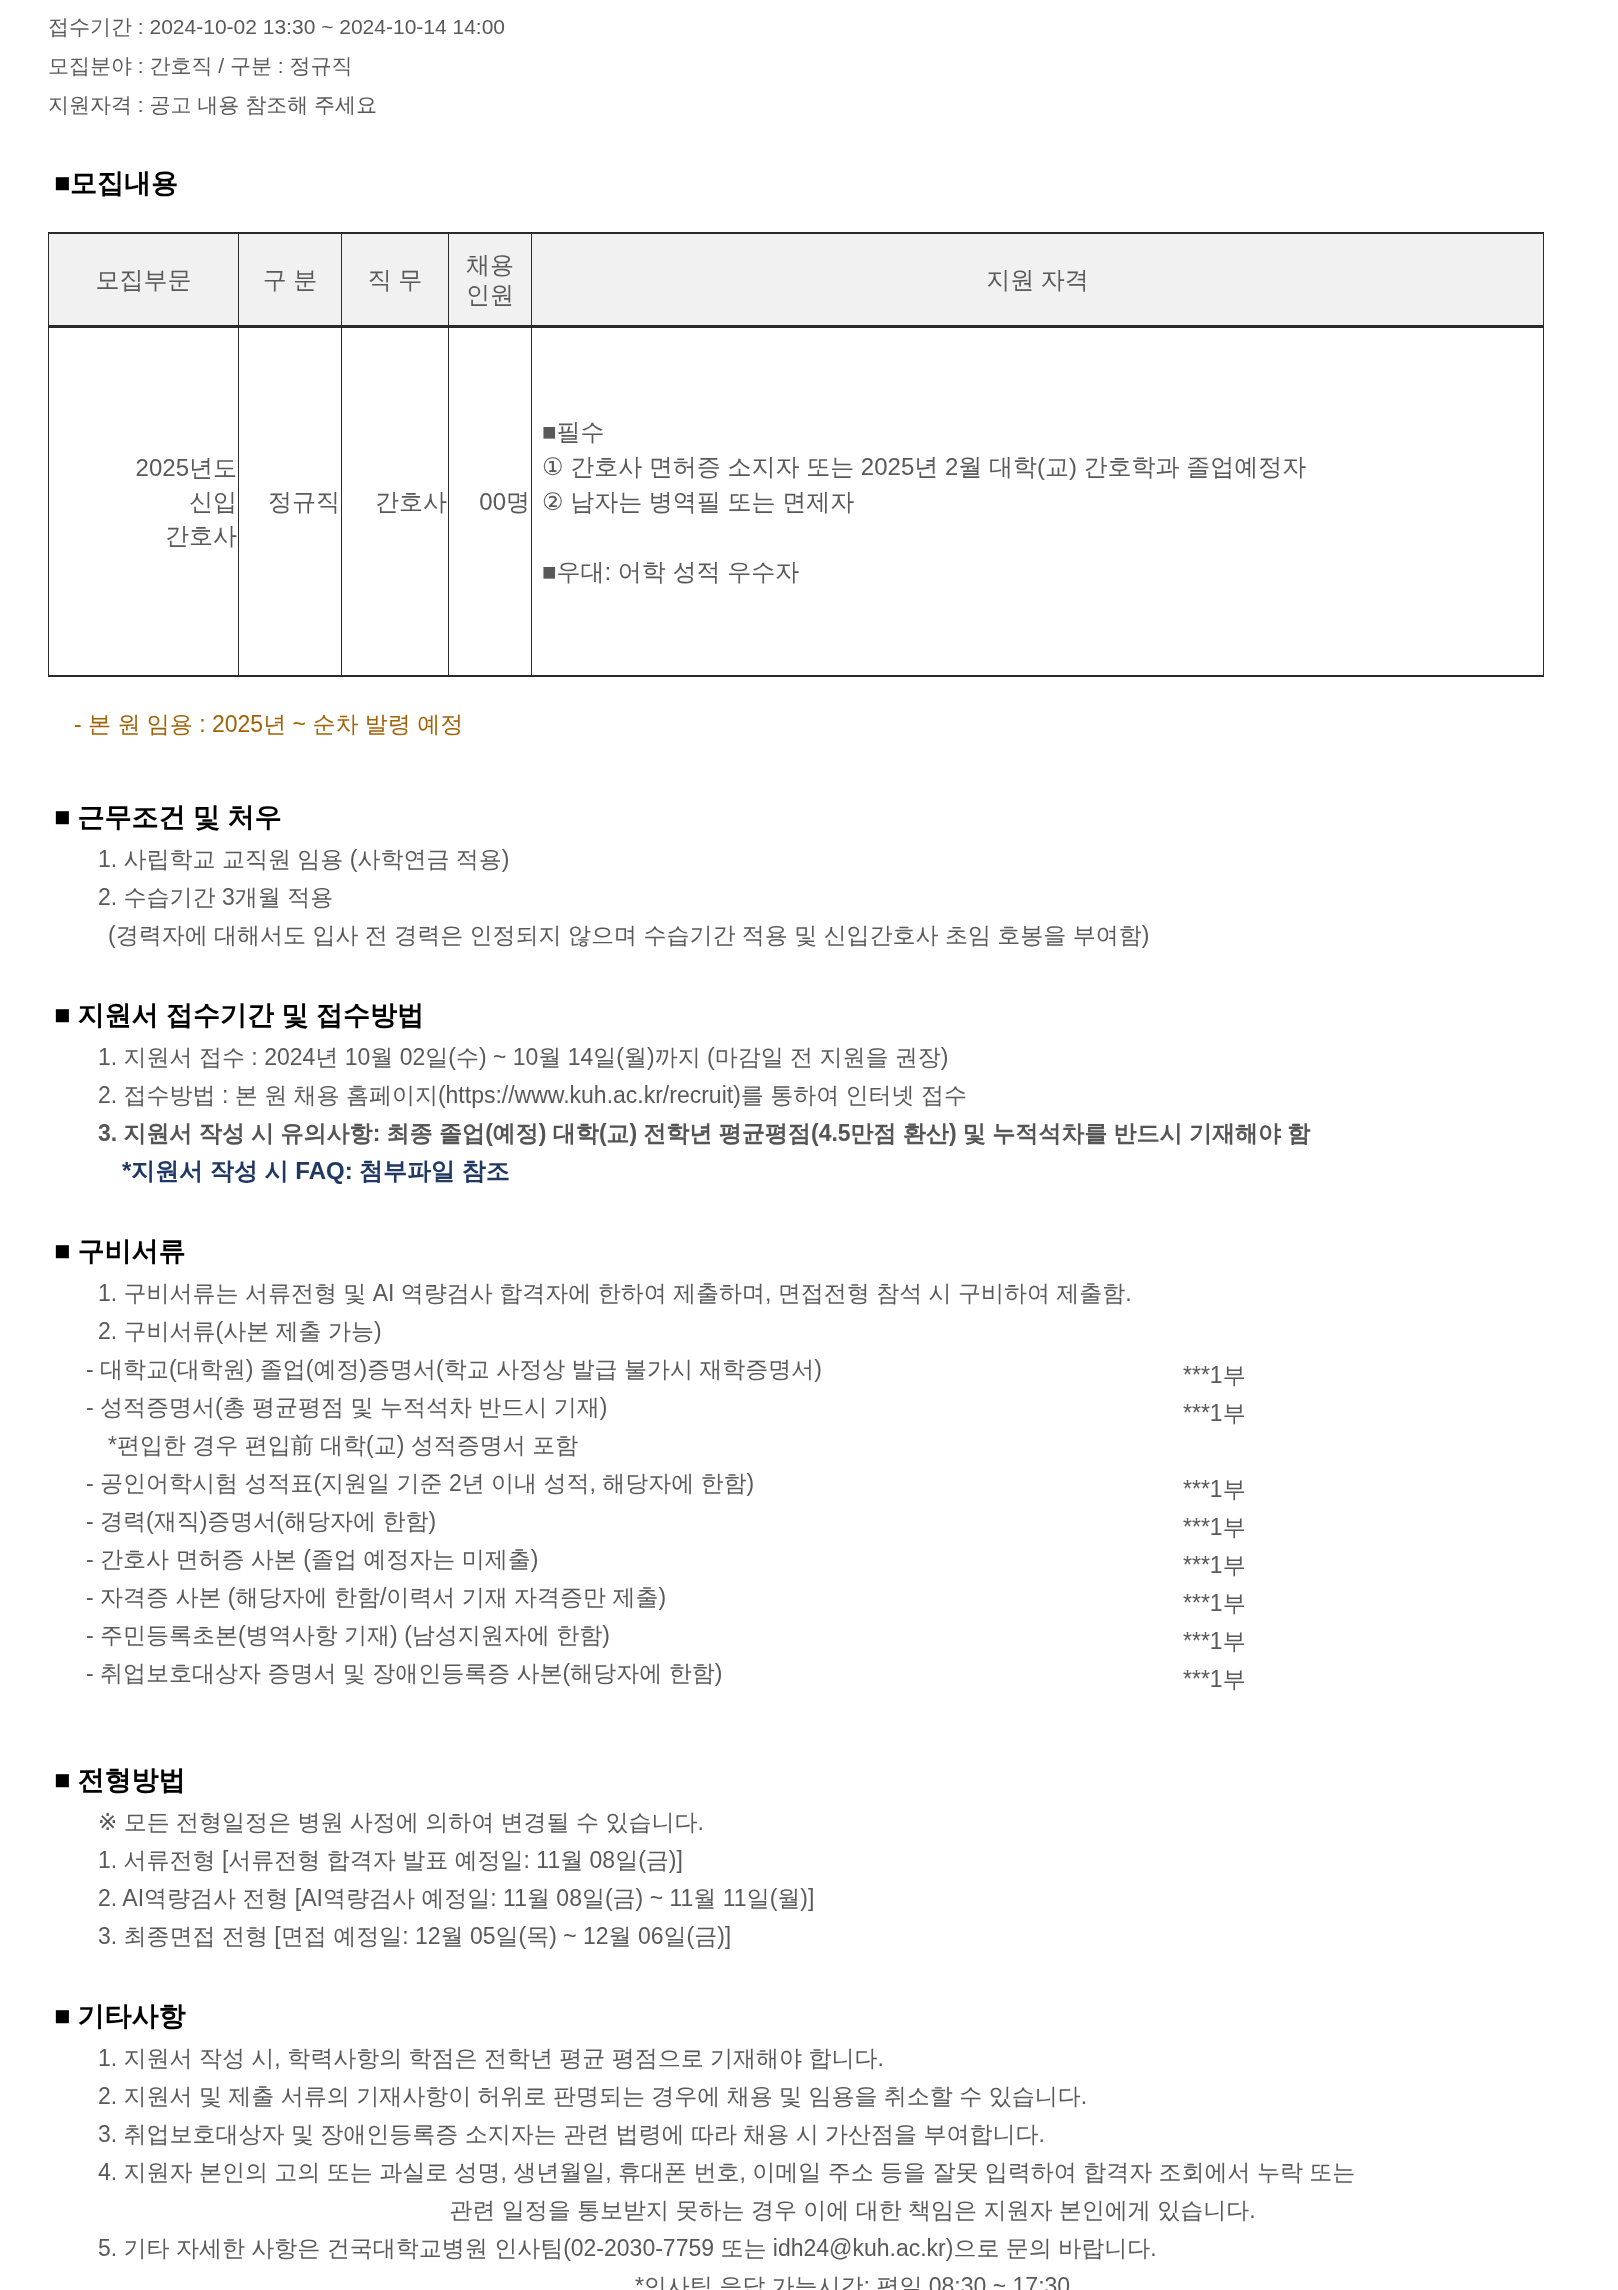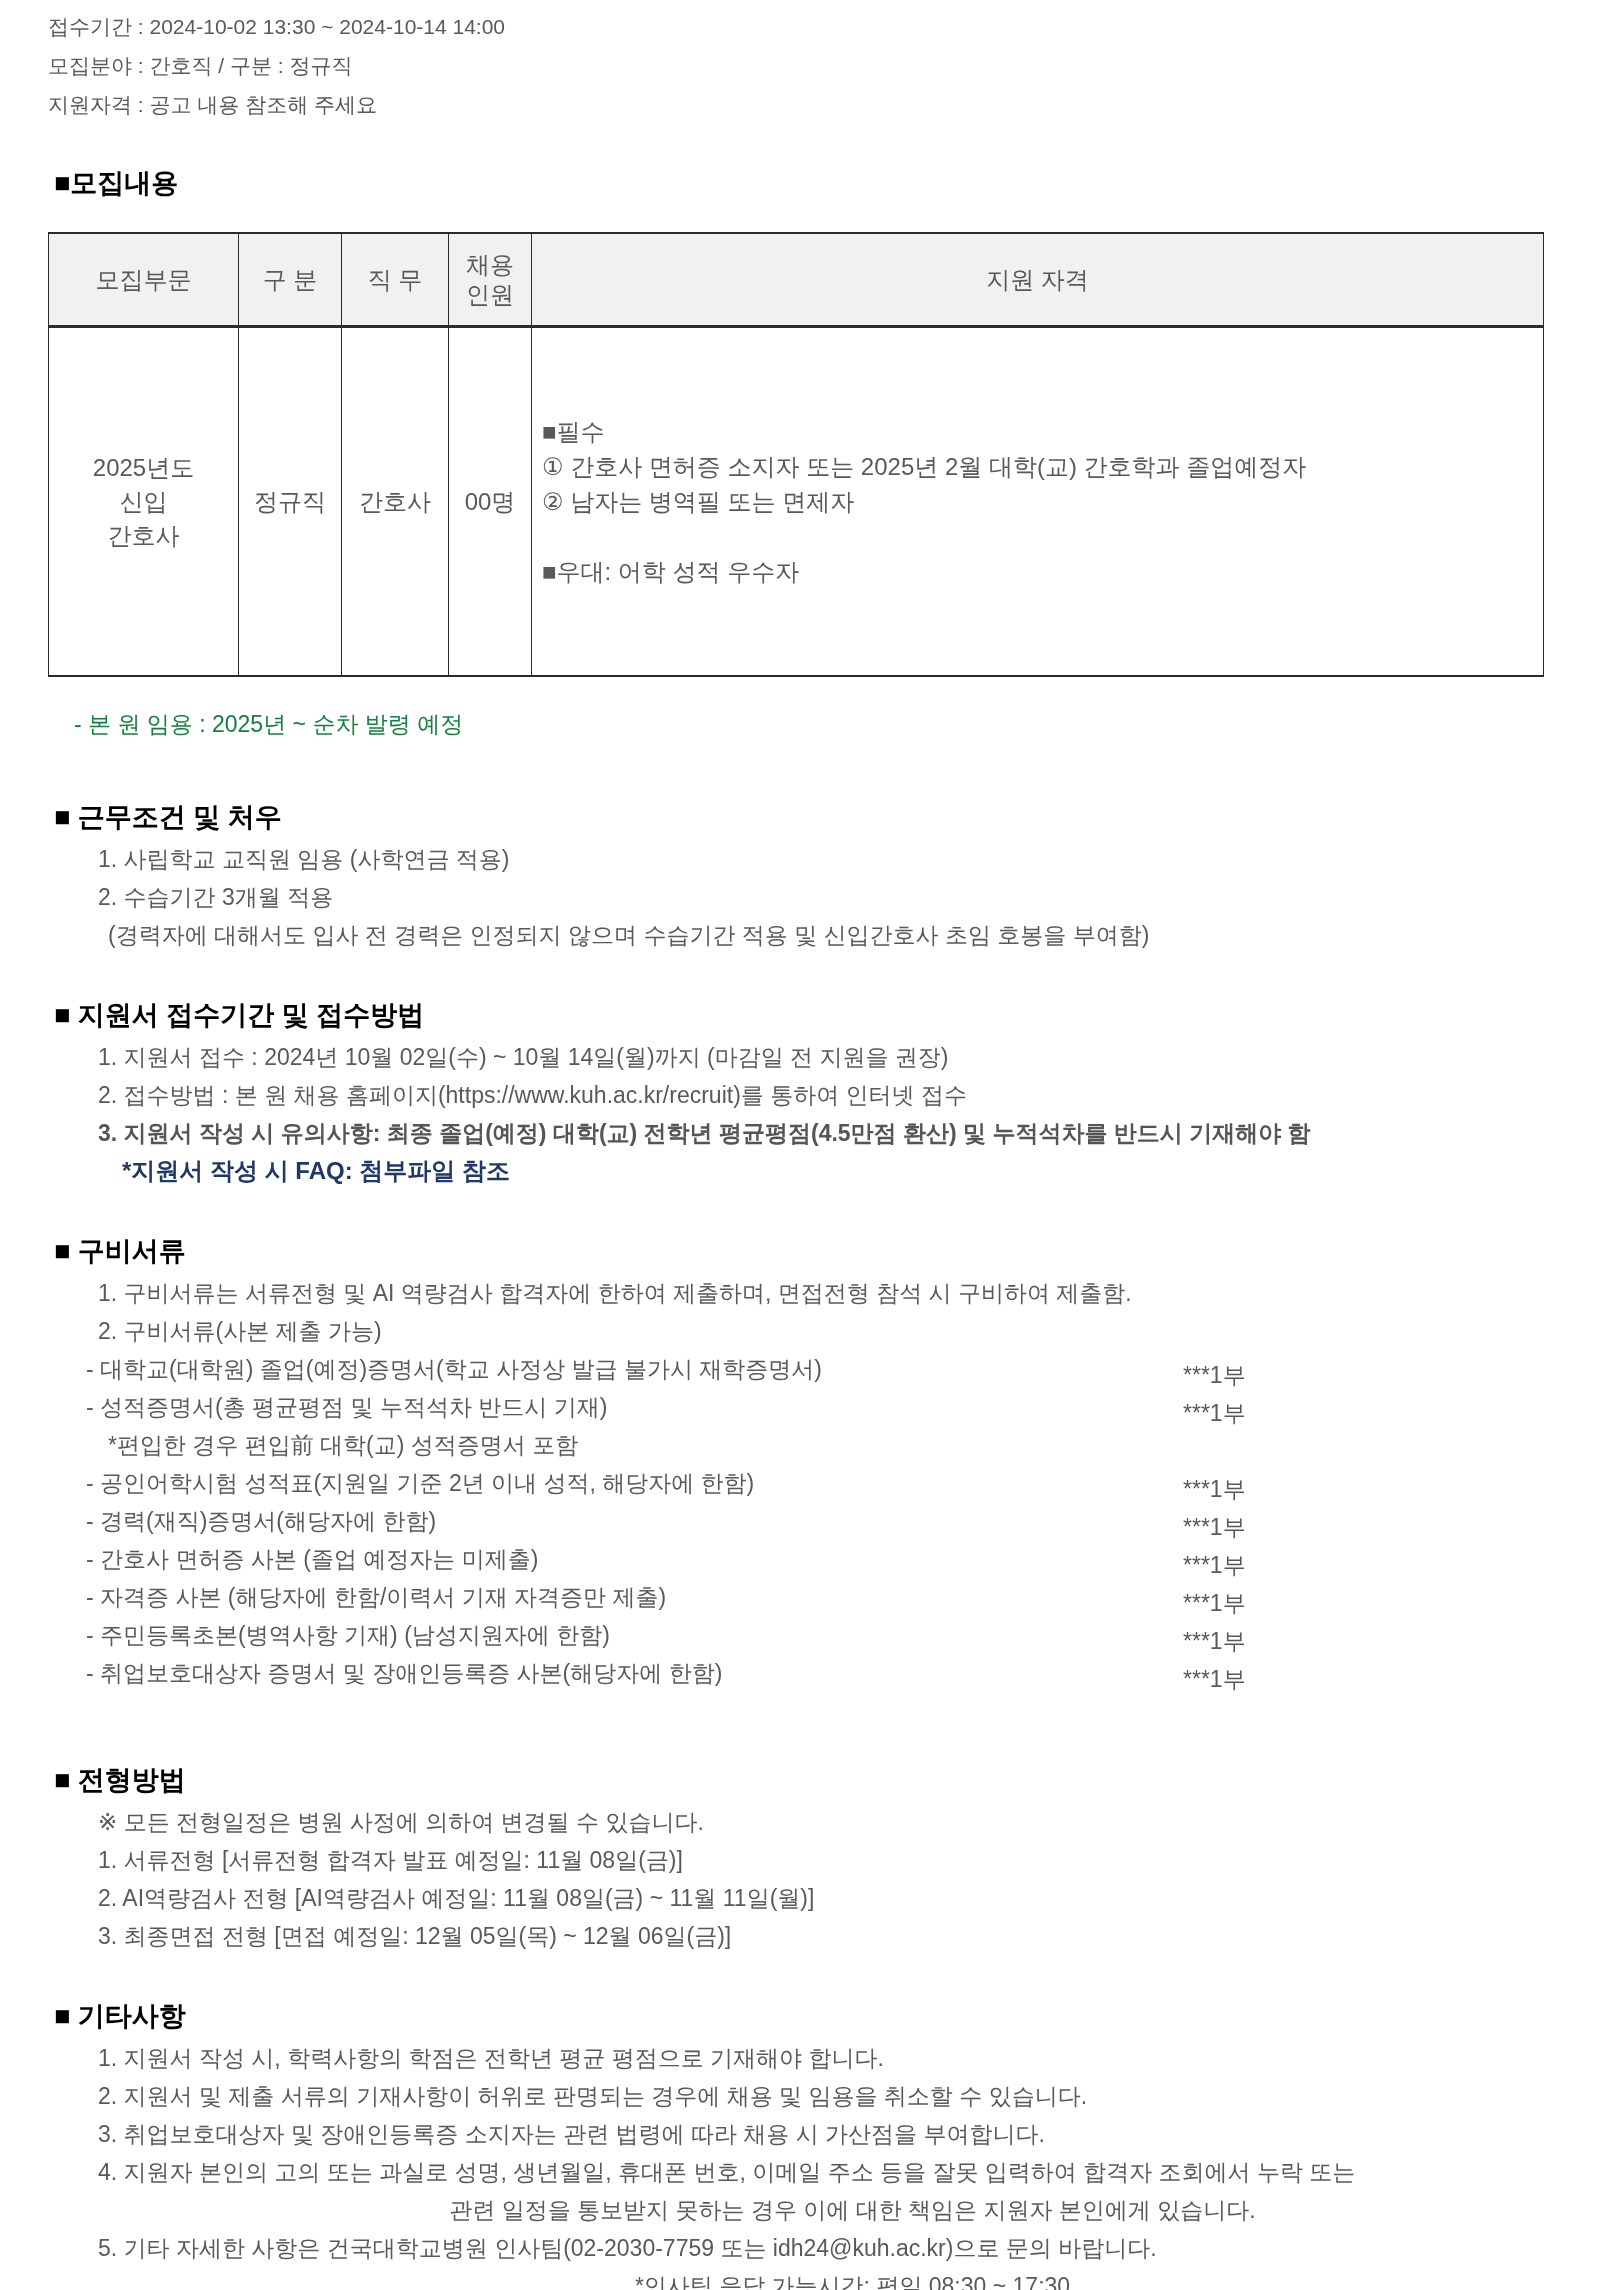--- a/index.html
+++ b/index.html
@@ -52,33 +52,33 @@
     text-align: center;
     color: #595959;
     white-space: pre-line;
   }
   .recruit-table td {
     border: 1px solid #2b2b2b;
     border-bottom: 2px solid #2b2b2b;
     font-size: 24px;
     line-height: 34px;
     height: 327px;
-    text-align: center;
+    text-align: right;
     vertical-align: middle;
     color: #595959;
     white-space: pre-line;
   }
   .recruit-table td.qual-cell {
     text-align: left;
     padding: 10px 14px 10px 10px;
     line-height: 35px;
   }
 
   .red-note {
-    color: #15803d;
+    color: #a16207;
     font-size: 23px;
     line-height: 30px;
     margin: 32px 0 0 26px;
   }
 
   .section { margin-top: 44px; }
   .section.gap-lg { margin-top: 61px; }
   .section.gap-xl { margin-top: 71px; }
   .body-lines { margin: 6px 0 0 50px; }
   .line {

